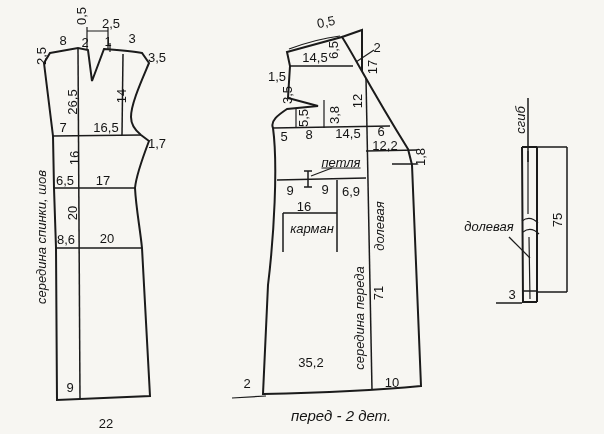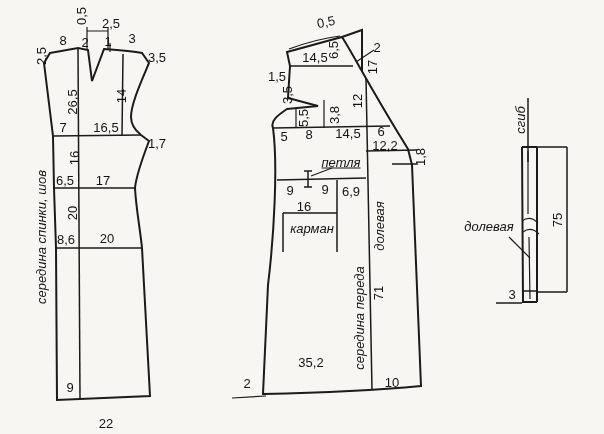--- a/index.html
+++ b/index.html
@@ -73,20 +73,21 @@
       <path class="inner" d="M528,98 L528,162"></path>
       <path class="outline" d="M522,147 L523,302 M537,147 L537,302 M522,147 L537,147 M522,302 L537,302"></path>
       <path class="thin" d="M528,151 L528,214 M529,237 L530,299"></path>
       <path class="thin" d="M522,221 Q530,215 538,223 M523,232 Q531,226 539,234"></path>
       <path class="inner" d="M537,147 L567,147 M567,147 L567,292 M537,292 L567,292 M522,291 L537,291"></path>
       <path class="inner" d="M496,303 L522,303"></path>
       <path class="thin" d="M509,237 L530,258"></path>
     </g>
   </svg>
 
+  <span class="lbl cap" style="left:341px;top:415px">перед - 2 дет.</span>
 <span class="lbl" style="left: 81px; top: 16px; transform: translate(-50%, -50%) rotate(-90deg);">0,5</span>
     <span class="lbl" style="left: 111px; top: 23px;">2,5</span>
     <span class="lbl" style="left: 63px; top: 40px;">8</span>
     <span class="lbl" style="left: 85px; top: 42px;">2</span>
     <span class="lbl" style="left: 108px; top: 41px;">1</span>
     <span class="lbl" style="left: 132px; top: 38px;">3</span>
     <span class="lbl" style="left: 41px; top: 56px; transform: translate(-50%, -50%) rotate(-90deg);">2,5</span>
     <span class="lbl" style="left: 157px; top: 57px;">3,5</span>
     <span class="lbl" style="left: 72px; top: 102px; transform: translate(-50%, -50%) rotate(-90deg);">26,5</span>
     <span class="lbl" style="left: 121px; top: 96px; transform: translate(-50%, -50%) rotate(-90deg);">14</span>

